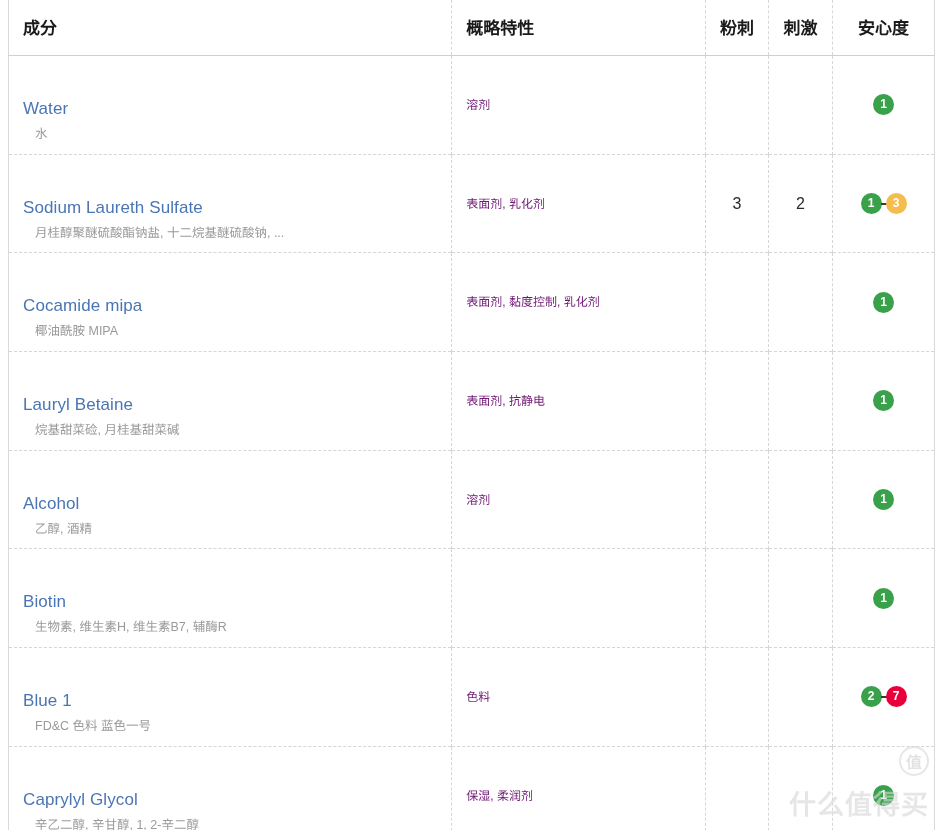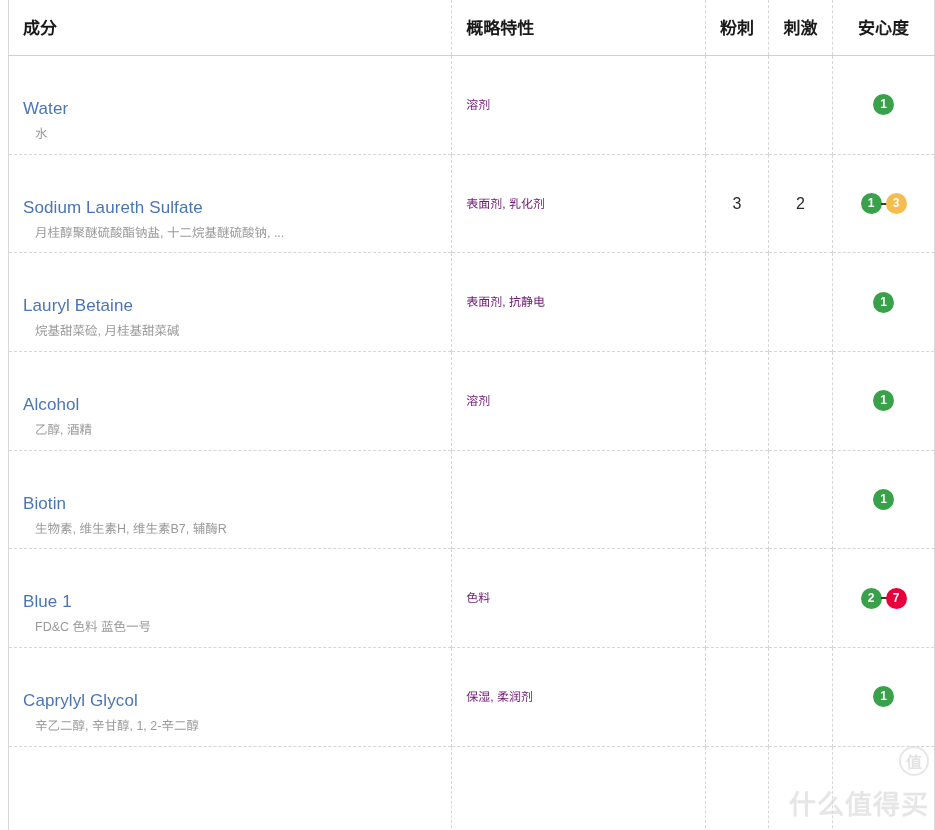--- a/index.html
+++ b/index.html
@@ -228,20 +228,34 @@
           <td class="cell-num">2</td>
           <td class="cell-safety"><span class="badge-group">
               <span class="badge green">1</span>
               <span class="badge-dash"></span>
               <span class="badge orange">3</span>
             </span></td>
         </tr>
         <tr>
           <td>
             <div class="cell-name">
+              <a class="name-en">Cocamide mipa</a>
+              <span class="name-cn">椰油酰胺 MIPA</span>
+            </div>
+          </td>
+          <td class="cell-char">表面剂, 黏度控制, 乳化剂</td>
+          <td class="cell-num"></td>
+          <td class="cell-num"></td>
+          <td class="cell-safety"><span class="badge-group">
+              <span class="badge green">1</span>
+            </span></td>
+        </tr>
+        <tr>
+          <td>
+            <div class="cell-name">
               <a class="name-en">Lauryl Betaine</a>
               <span class="name-cn">烷基甜菜硷, 月桂基甜菜碱</span>
             </div>
           </td>
           <td class="cell-char">表面剂, 抗静电</td>
           <td class="cell-num"></td>
           <td class="cell-num"></td>
           <td class="cell-safety"><span class="badge-group">
               <span class="badge green">1</span>
             </span></td>

